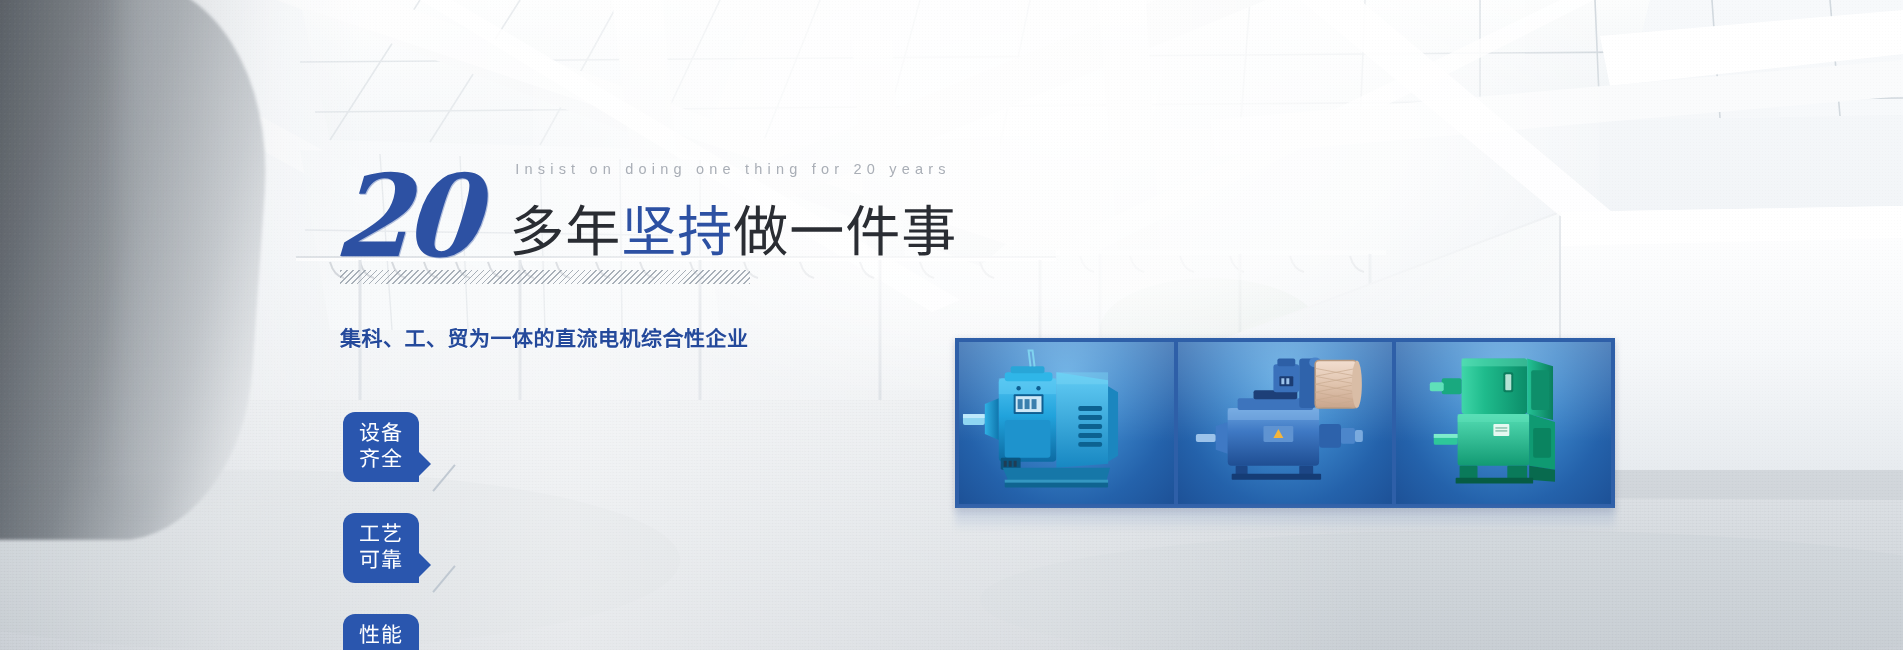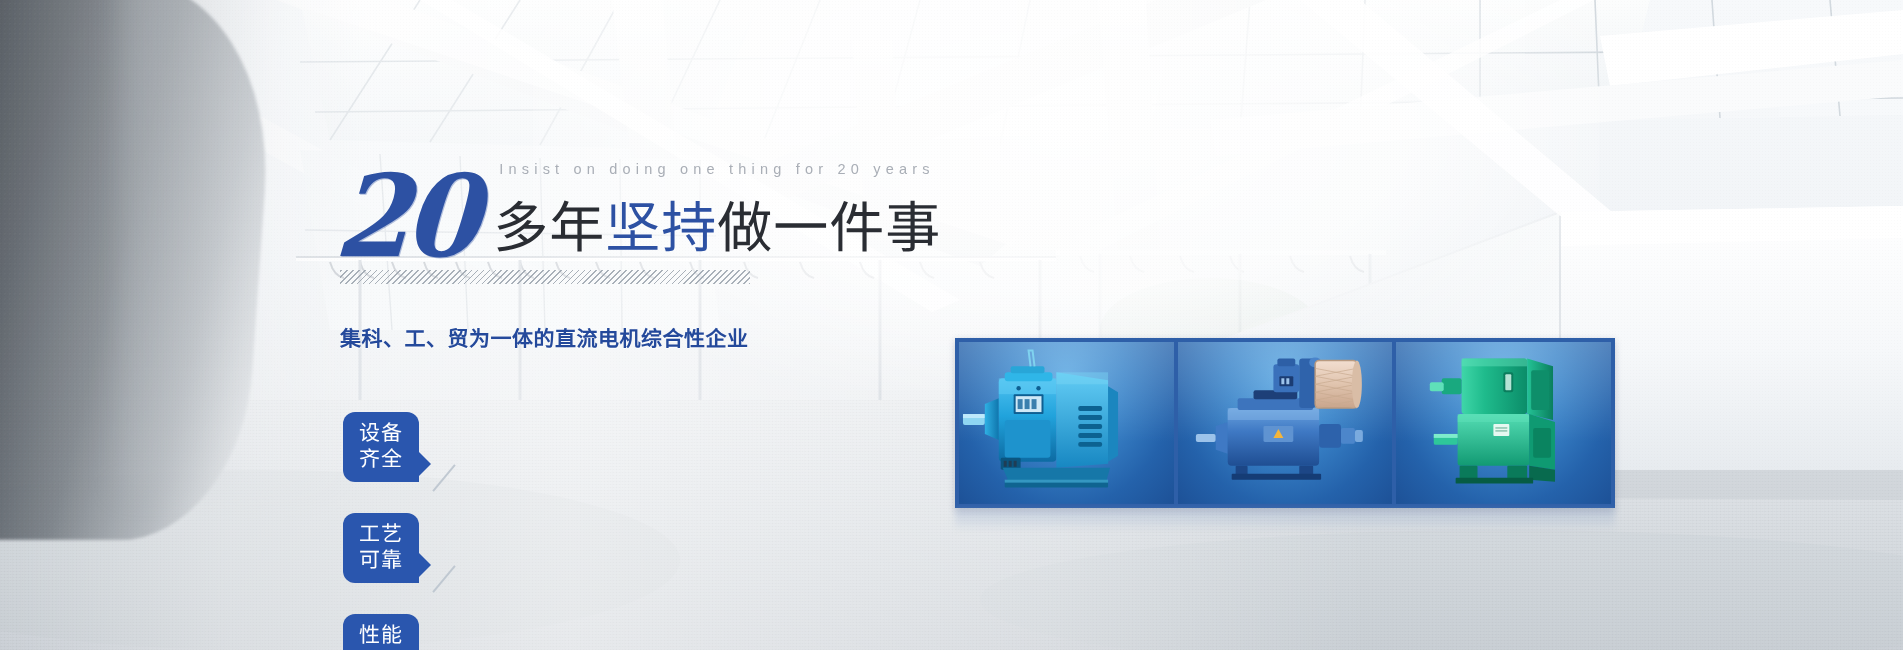--- a/index.html
+++ b/index.html
@@ -104,39 +104,39 @@
     color: #2d51a3;
     letter-spacing: -6px;
     transform: skewX(-6deg) scaleY(1.05);
     text-shadow: 1px 1px 0 rgba(45,81,163,0.35);
     margin-right: 6px;
     position: relative;
     top: 4px;
   }
   .headline-right {
     position: relative;
-    margin-left: 4px;
+    margin-left: 20px;
   }
   .eng-tag {
     position: absolute;
     left: 6px; top: -44px;
     white-space: nowrap;
     font-size: 14.5px;
     letter-spacing: 5.2px;
     color: #a9aeb6;
     font-weight: 400;
   }
   .cn-head {
     white-space: nowrap;
     font-size: 55px;
     line-height: 1;
     color: #2a2d33;
     letter-spacing: 1px;
     font-weight: 400;
-    font-family: Liberation Mono, monospace;
+    font-family: Liberation Sans, sans-serif;
   }
   .cn-head .hl { color: #2d51a3; }
 
   
   .divider {
     position: absolute;
     left: 340px; top: 270px;
     width: 410px; height: 14px;
     background-image: repeating-linear-gradient(
       -45deg,

